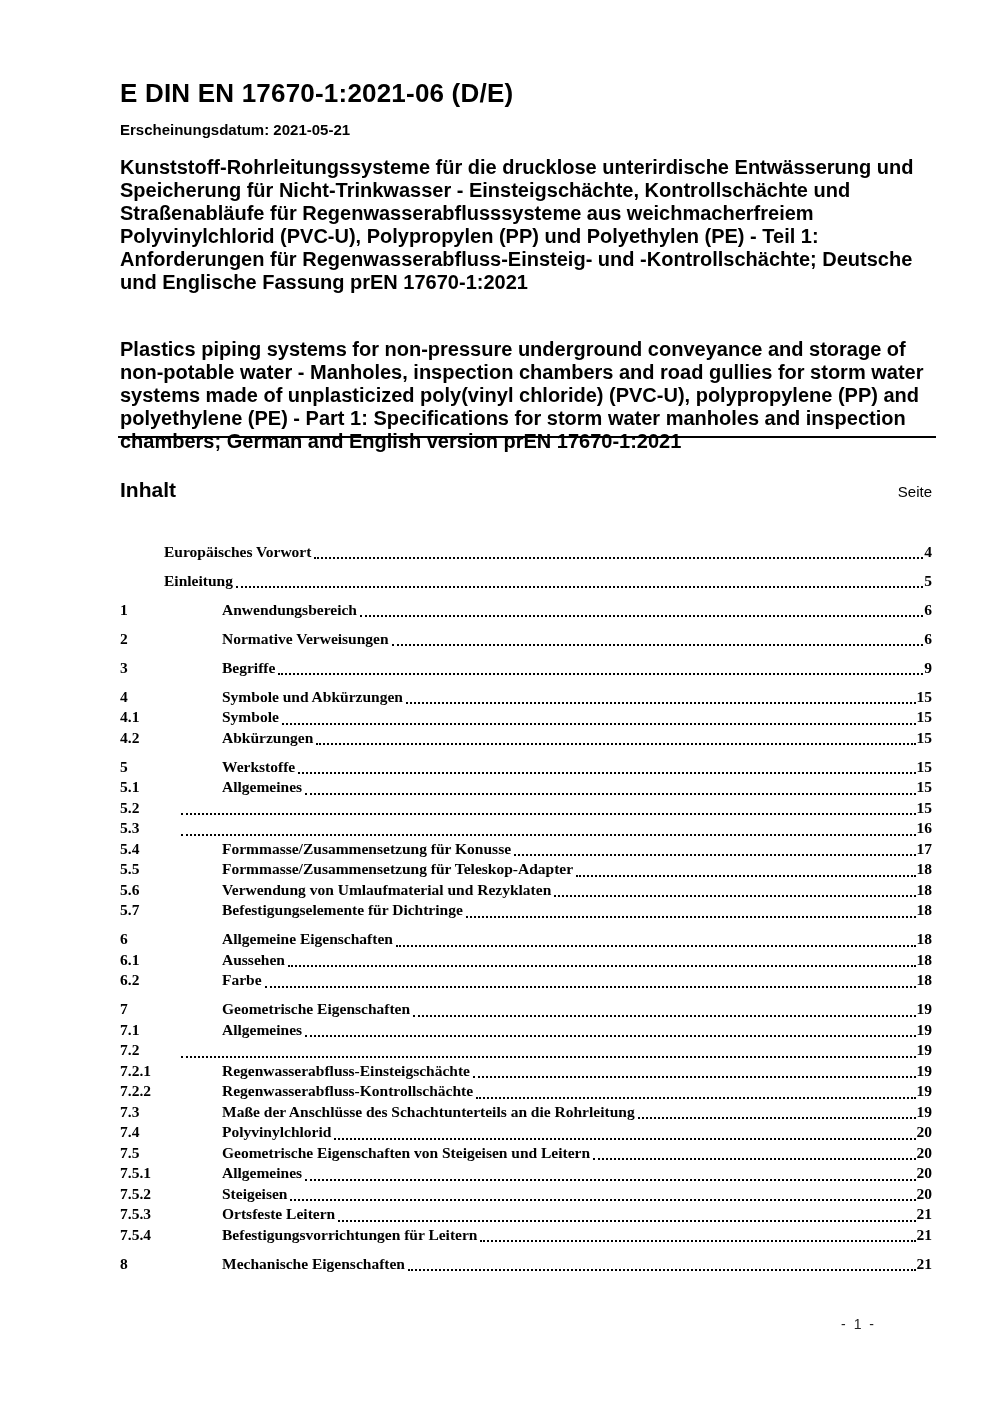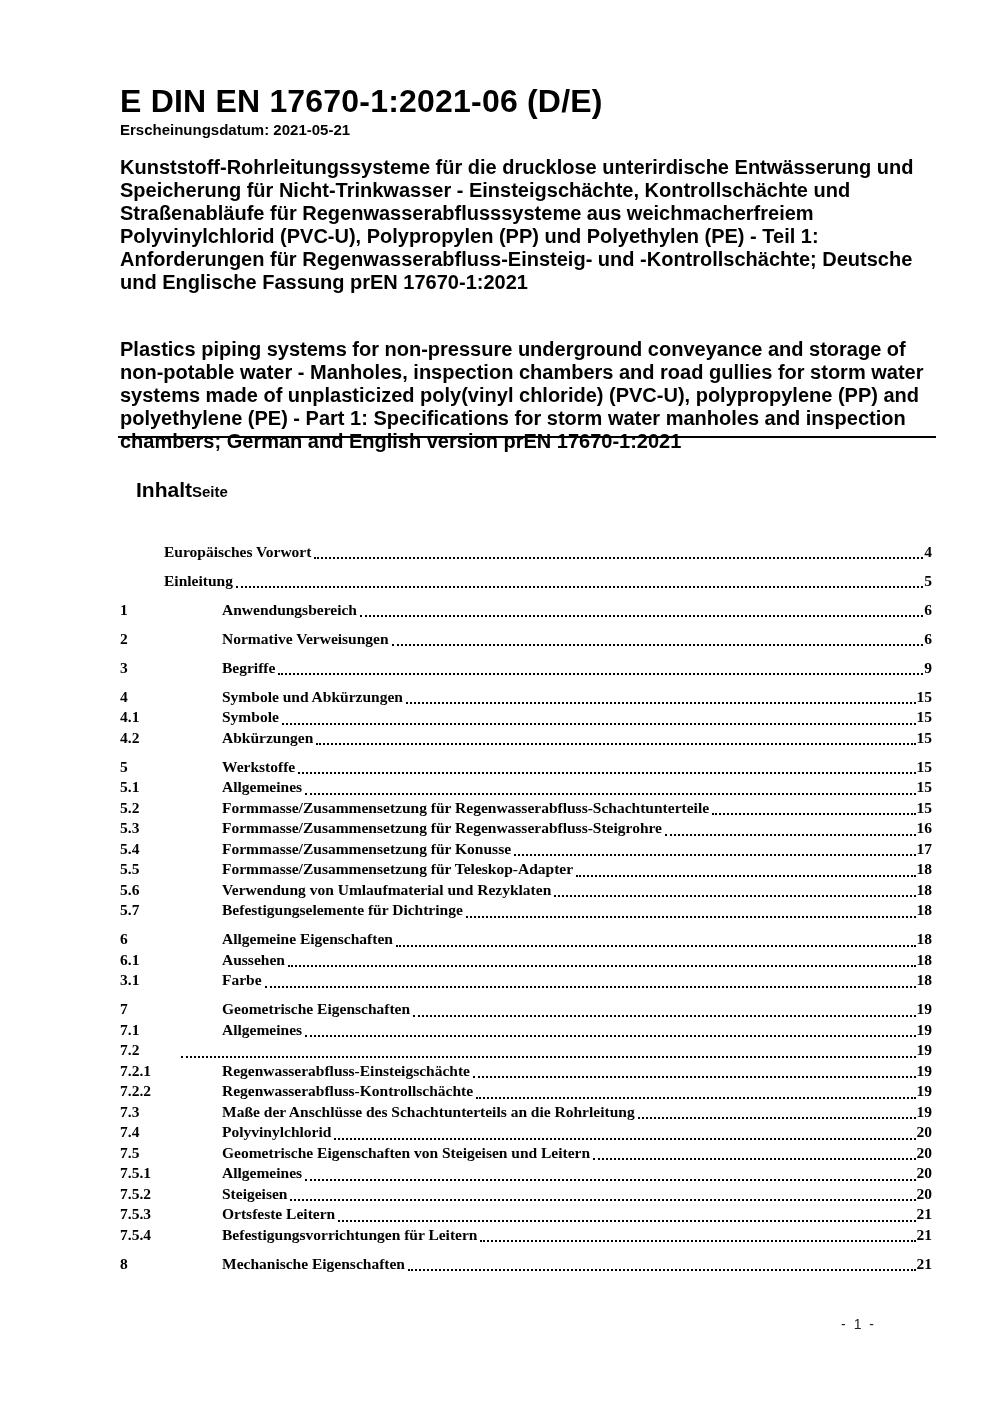--- a/index.html
+++ b/index.html
@@ -14,23 +14,23 @@
   }
   .content {
     position: absolute;
     left: 120px;
     top: 0;
     width: 818px;
     height: 1403px;
   }
   .doc-title {
     position: absolute;
-    top: 86px;
-    left: 0;
-    font-size: 32px;
+    top: 78px;
+    left: 0;
+    font-size: 26px;
     font-weight: 700;
     line-height: 30px;
     letter-spacing: 0.2px;
     white-space: nowrap;
   }
   .pub-date {
     position: absolute;
     top: 121px;
     left: 0;
     font-size: 15px;
@@ -51,27 +51,28 @@
     position: absolute;
     top: 436px;
     left: -2px;
     width: 818px;
     border: none;
     border-top: 2px solid #000;
   }
   .toc-head {
     position: absolute;
     top: 471px;
-    left: 16px;
+    left: 0;
     width: 812px;
     display: flex;
+    justify-content: space-between;
     align-items: baseline;
   }
   .toc-heading { font-size: 21px; font-weight: 700; }
-  .toc-page-label { font-size: 15px; font-weight: 700; margin-top: 12px; }
+  .toc-page-label { font-size: 15px; font-weight: 400; margin-top: 12px; }
   .toc {
     position: absolute;
     top: 533px;
     left: 0;
     width: 812px;
     font-family: "Liberation Serif", serif;
     font-weight: 700;
     font-size: 15.5px;
   }
   .toc-row {
@@ -193,27 +194,25 @@
     <span class="toc-page">15</span>
   </div>
       <div class="toc-row">
     <span class="toc-num">5.1</span>
     <span class="toc-label">Allgemeines</span>
     <span class="toc-leader"></span>
     <span class="toc-page">15</span>
   </div>
       <div class="toc-row">
     <span class="toc-num">5.2</span>
-    <span class="toc-label">Formmasse/Zusammensetzung für Regenwasserabfluss-Schachtunterteile</span>
     <span class="toc-leader"></span>
     <span class="toc-page">15</span>
   </div>
       <div class="toc-row">
     <span class="toc-num">5.3</span>
-    <span class="toc-label">Formmasse/Zusammensetzung für Regenwasserabfluss-Steigrohre</span>
     <span class="toc-leader"></span>
     <span class="toc-page">16</span>
   </div>
       <div class="toc-row">
     <span class="toc-num">5.4</span>
     <span class="toc-label">Formmasse/Zusammensetzung für Konusse</span>
     <span class="toc-leader"></span>
     <span class="toc-page">17</span>
   </div>
       <div class="toc-row">
@@ -240,21 +239,21 @@
     <span class="toc-leader"></span>
     <span class="toc-page">18</span>
   </div>
       <div class="toc-row">
     <span class="toc-num">6.1</span>
     <span class="toc-label">Aussehen</span>
     <span class="toc-leader"></span>
     <span class="toc-page">18</span>
   </div>
       <div class="toc-row">
-    <span class="toc-num">3.1</span>
+    <span class="toc-num">6.2</span>
     <span class="toc-label">Farbe</span>
     <span class="toc-leader"></span>
     <span class="toc-page">18</span>
   </div>
       <div class="toc-row group-start">
     <span class="toc-num">7</span>
     <span class="toc-label">Geometrische Eigenschaften</span>
     <span class="toc-leader"></span>
     <span class="toc-page">19</span>
   </div>

